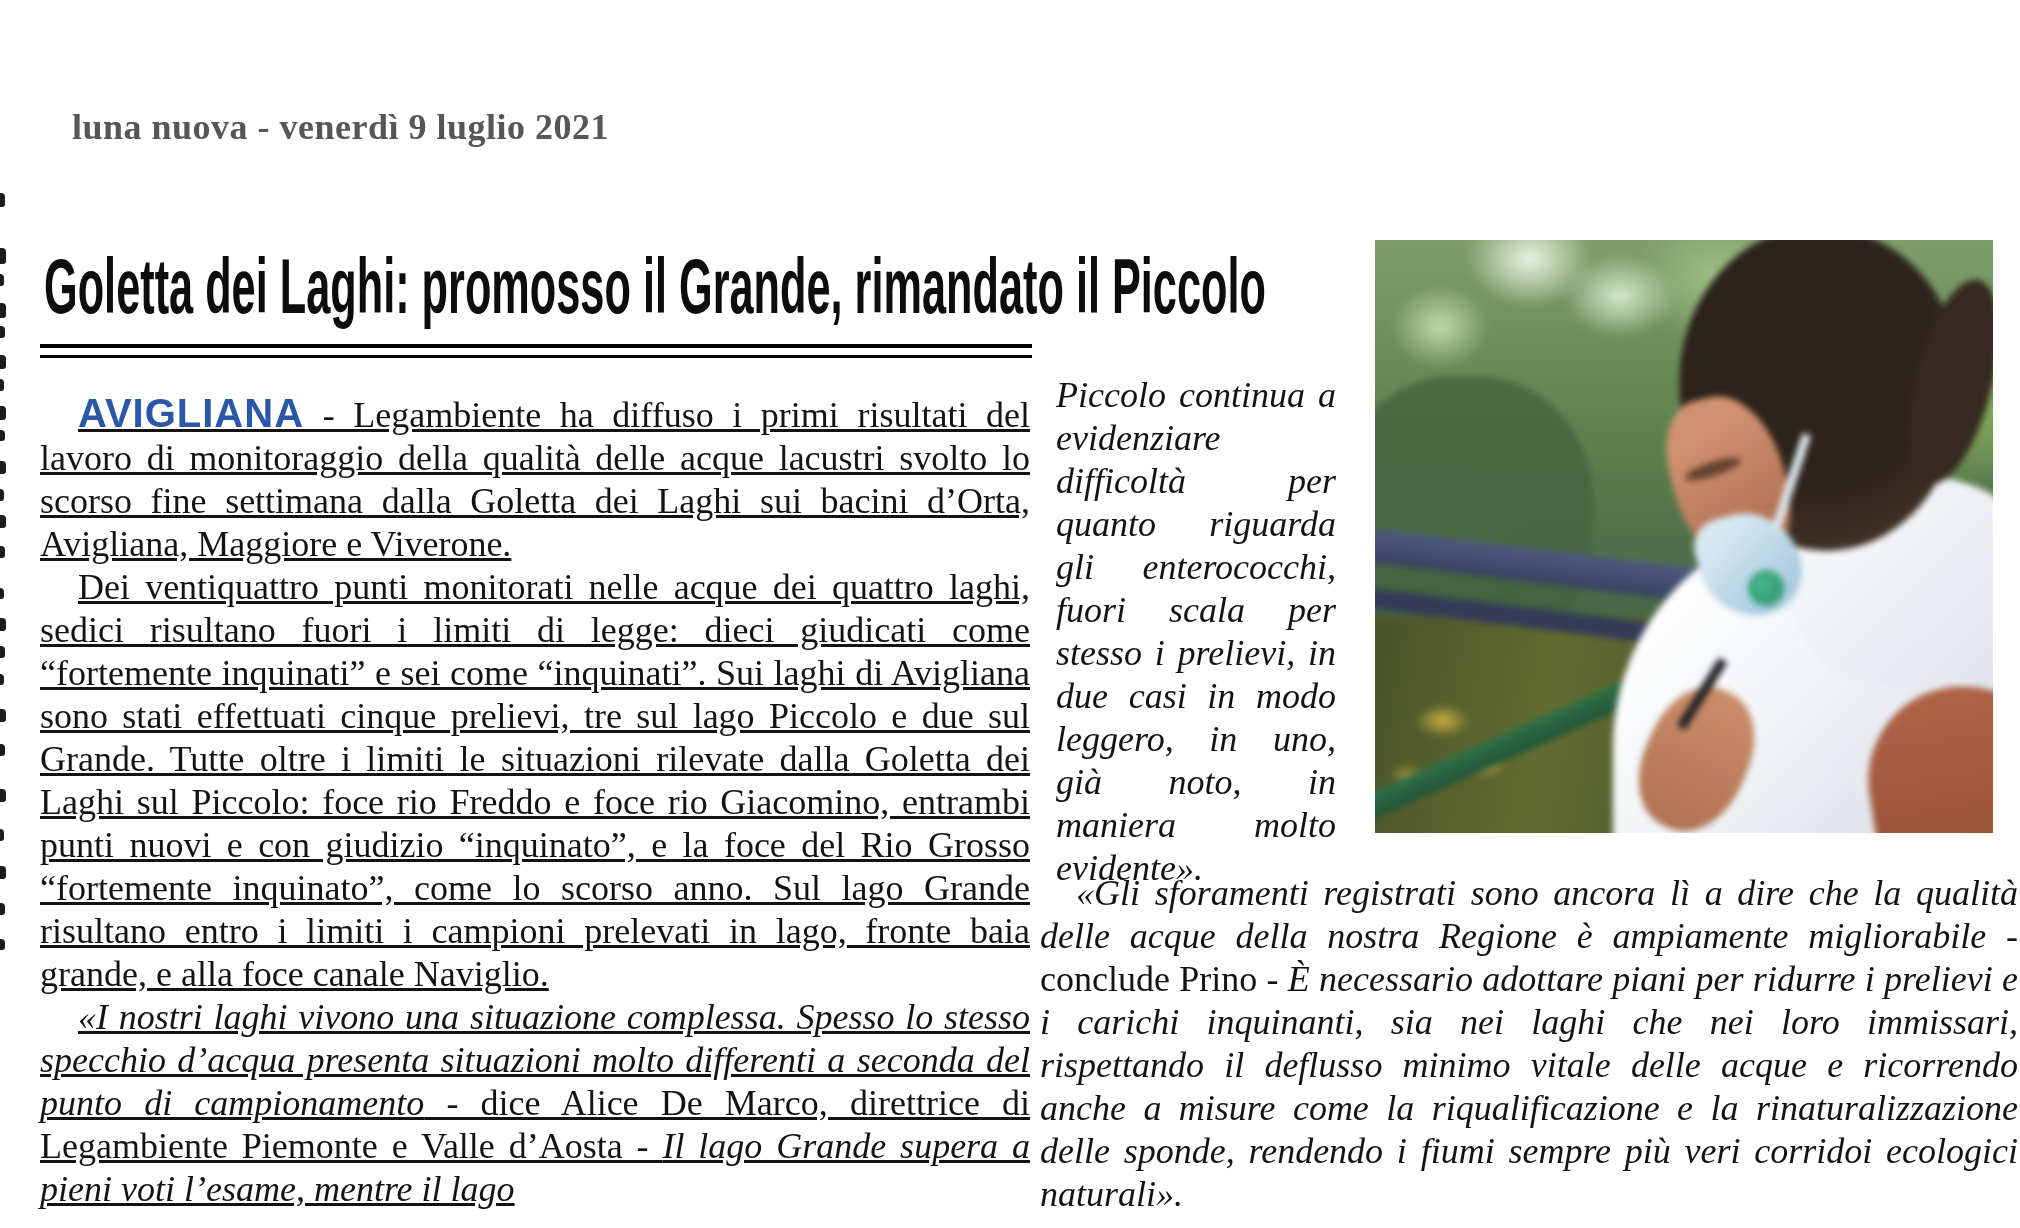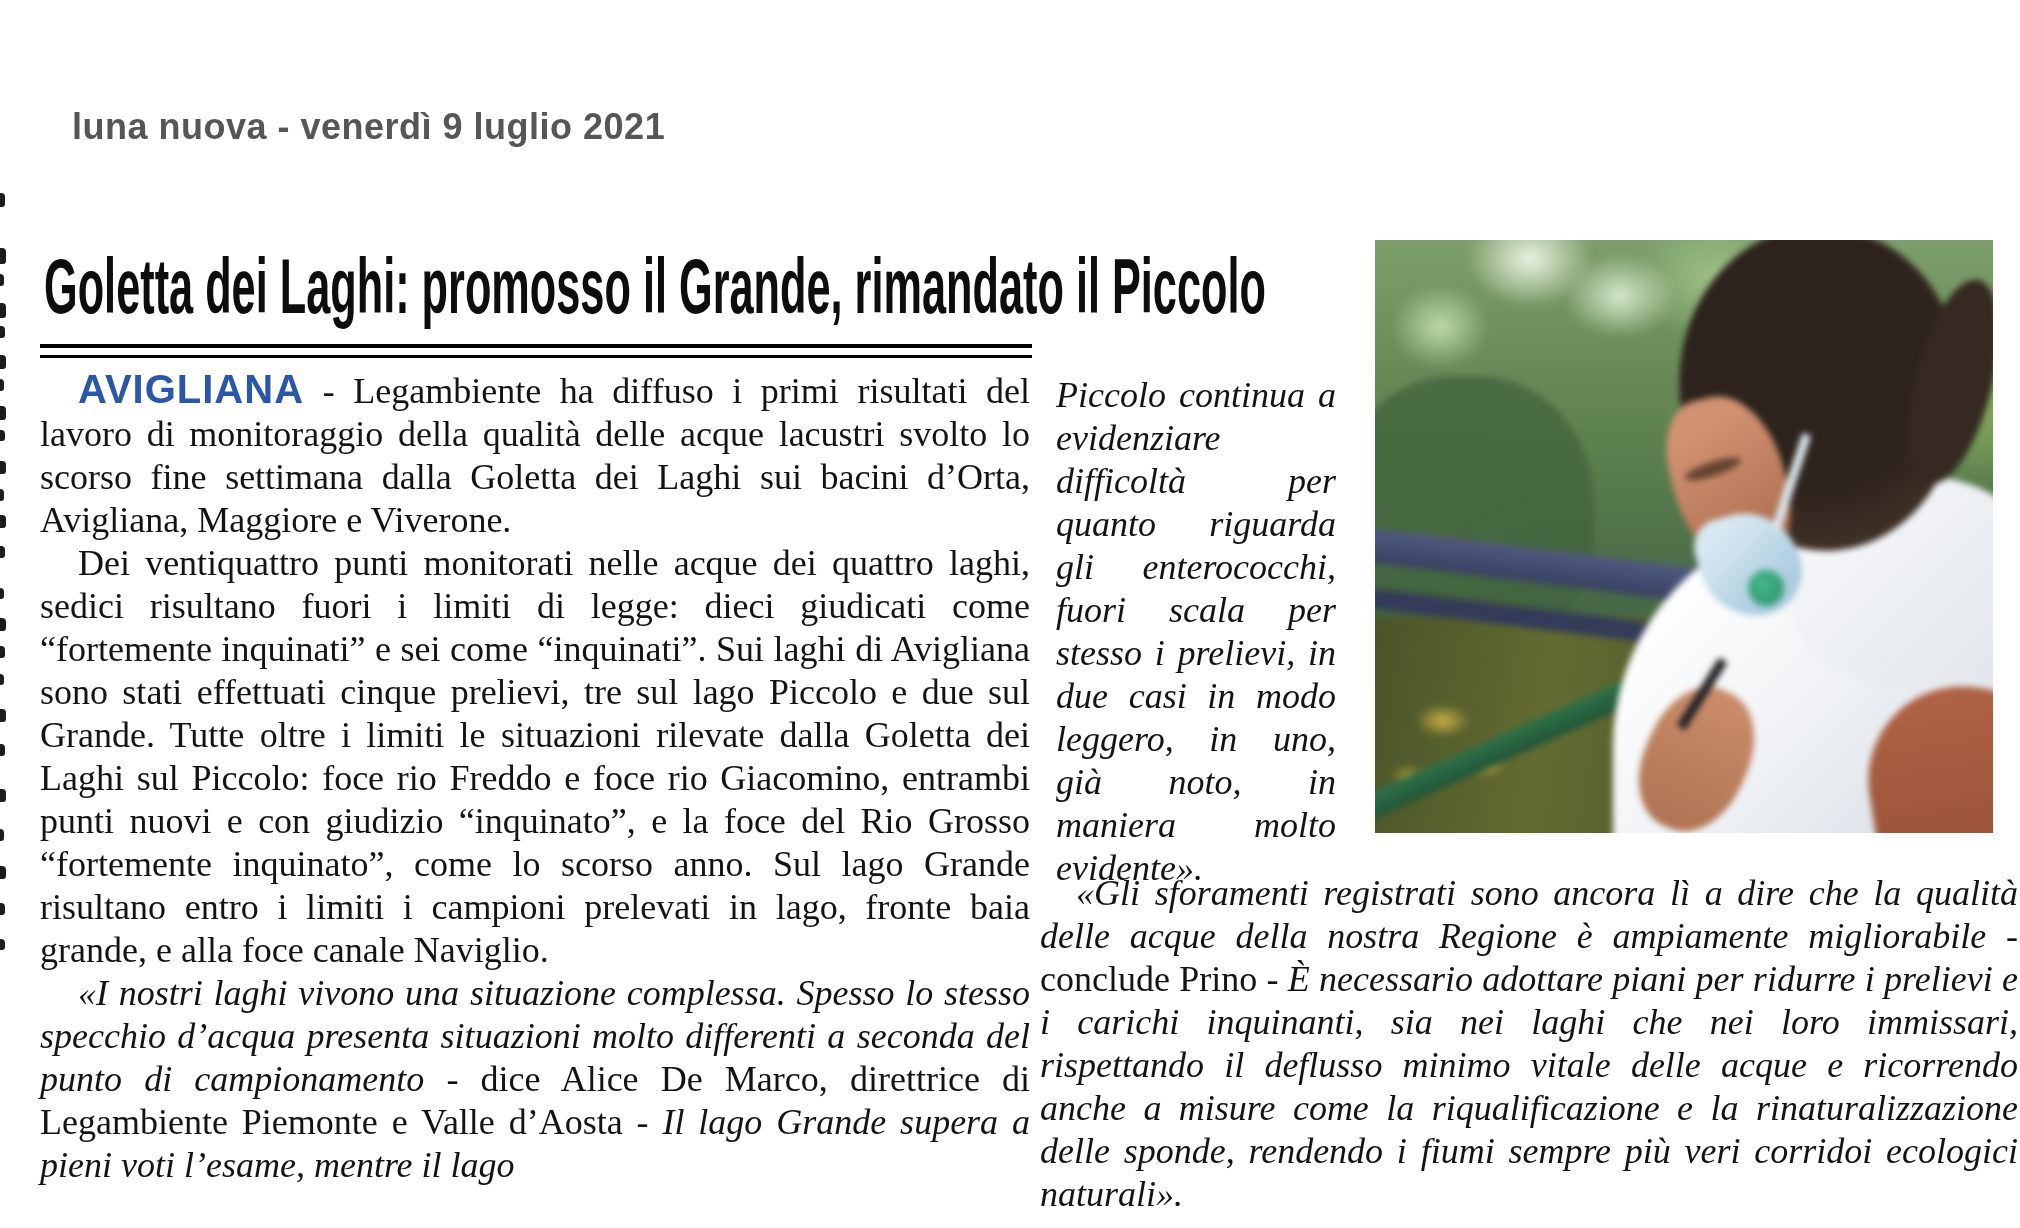--- a/index.html
+++ b/index.html
@@ -1,40 +1,40 @@
 <!DOCTYPE html>
 <html><head>
 <meta charset="utf-8">
 <style>
   html,body{margin:0;padding:0;background:#fff;}
   .page{position:relative;width:2020px;height:1228px;background:#ffffff;overflow:hidden;
         font-family:"Liberation Serif",serif;color:#141414;}
 
   
   .dateline{position:absolute;left:72px;top:106px;
-            font-family:Liberation Sans, sans-serif;font-weight:bold;
+            font-family:Liberation Serif, serif;font-weight:bold;
             font-size:36px;letter-spacing:.5px;color:#565659;white-space:nowrap;}
 
   
   .headline{position:absolute;left:44px;top:246px;white-space:nowrap;}
   .headline .scale{display:inline-block;transform:scaleX(.555);transform-origin:0 50%;
                    font-family:"Liberation Sans",sans-serif;font-weight:bold;
                    font-size:78px;line-height:1.05;color:#0d0d0d;letter-spacing:0;}
   .rule{position:absolute;left:40px;width:992px;background:#000;}
   .rule1{top:344px;height:4px;}
   .rule2{top:355px;height:3px;}
 
   
   .col{position:absolute;text-align:justify;font-size:36px;line-height:43px;color:#131313;}
   .col p{margin:0;}
   .seg-i{font-style:italic;}
   .seg-r{font-style:normal;}
   .seg-city{font-family:"Liberation Sans",sans-serif;font-weight:bold;font-size:40px;
             letter-spacing:1px;}
-  .col-left{left:40px;top:368px;width:990px;}
+  .col-left{left:40px;top:392px;width:990px;text-decoration:underline;}
   .col-mid{left:1056px;top:374px;width:280px;}
   .col-bottom{left:1040px;top:872px;width:978px;}
 
   
   .edge-mark{position:absolute;left:0;background:#1c1c1c;border-radius:0 4px 3px 0;}
 
   
   .photo{position:absolute;left:1375px;top:240px;width:618px;height:593px;overflow:hidden;
          background:#46633c;}
   .photo *{position:absolute;}

